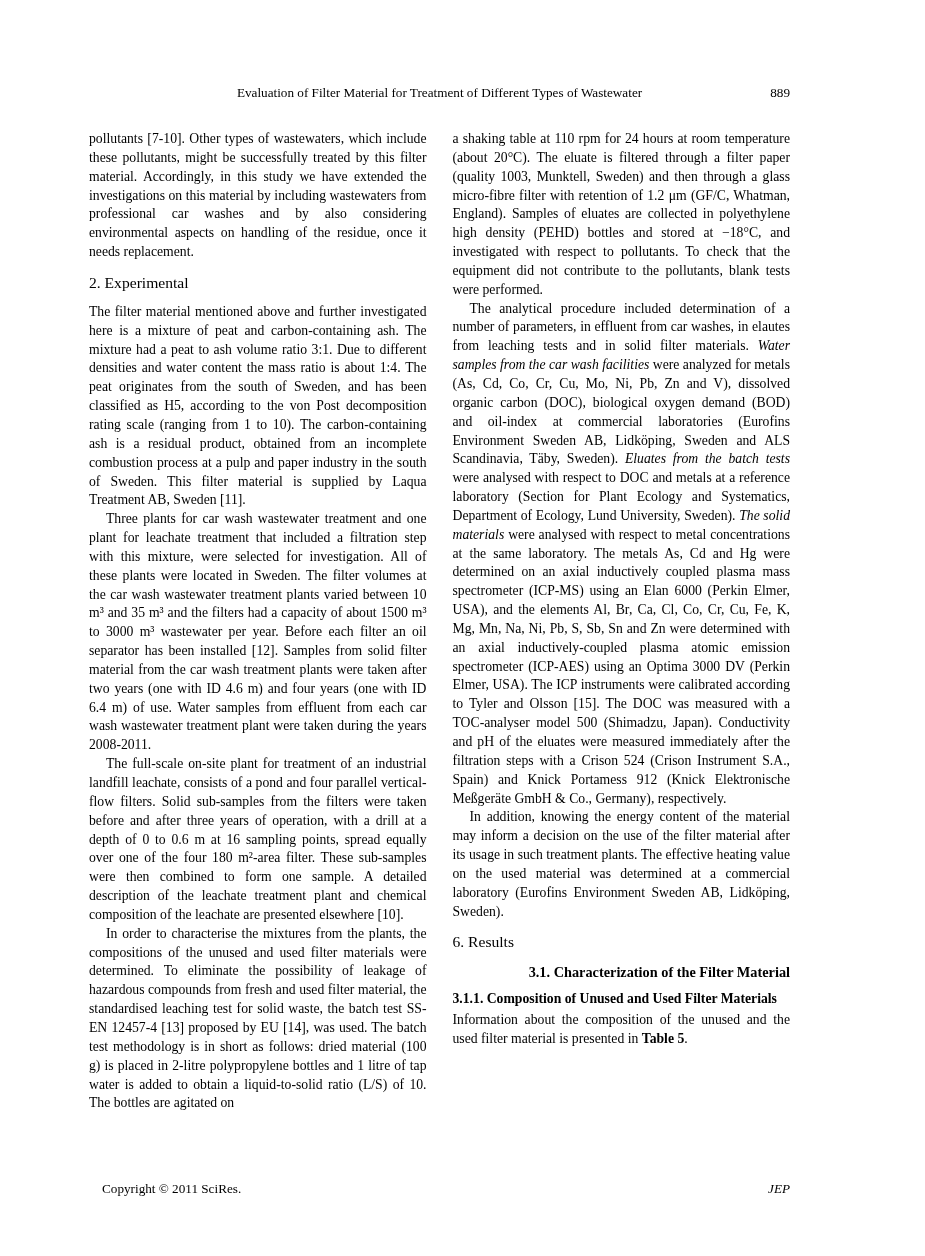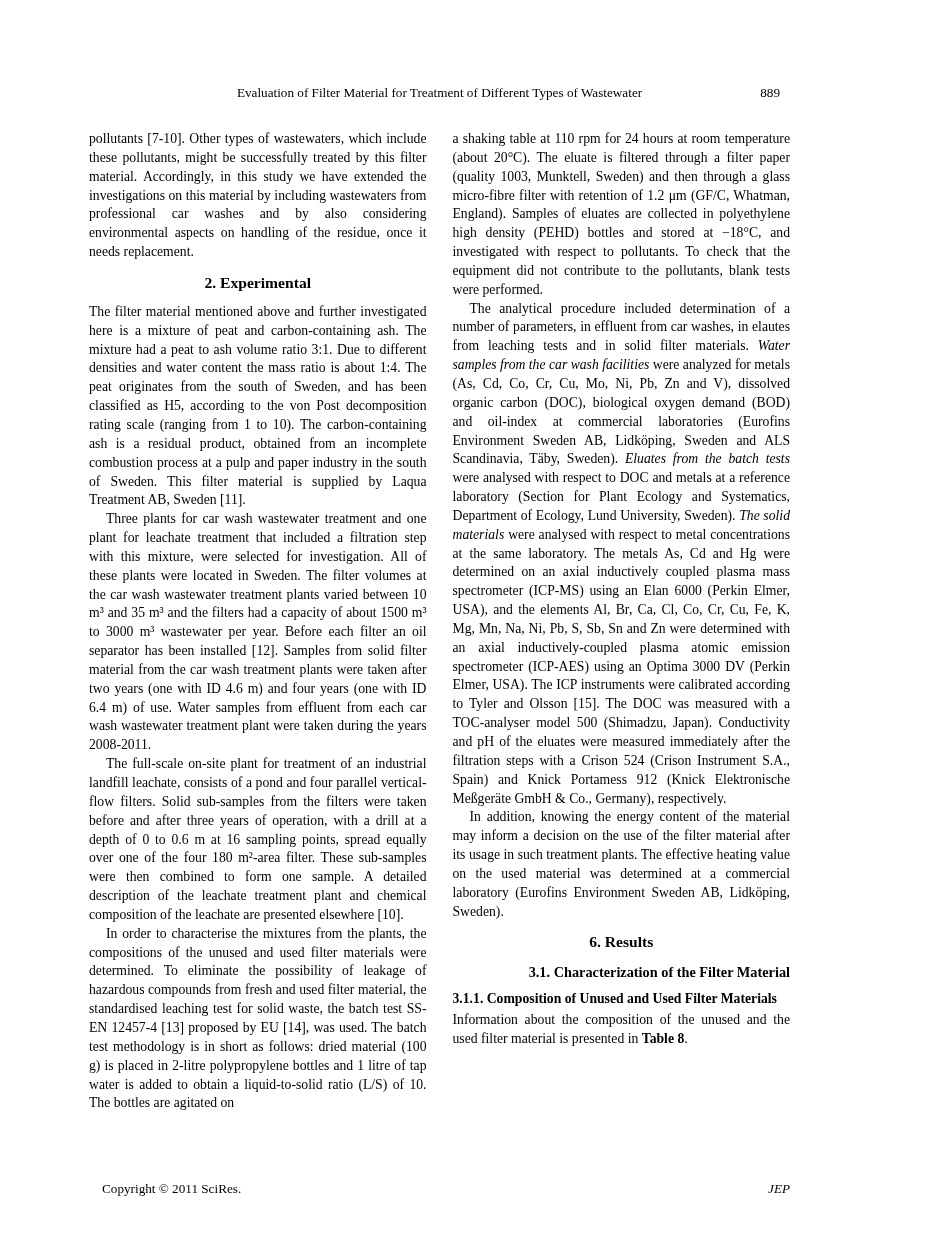--- a/index.html
+++ b/index.html
@@ -20,21 +20,21 @@
   }
   .page-header {
     position: relative;
     font-size: 13.2px;
     line-height: 16px;
     margin-bottom: 29px;
     text-align: center;
   }
   .page-header .page-number {
     position: absolute;
-    right: 10px;
+    right: 0;
     top: 0;
   }
   .columns {
     display: flex;
     gap: 26px;
   }
   .col {
     width: 363px;
     font-size: 13.7px;
     line-height: 18.85px;
@@ -43,23 +43,23 @@
   .col p {
     margin: 0;
     text-indent: 17px;
   }
   .col p.noindent {
     text-indent: 0;
   }
   h2.section-heading {
     font-size: 15.6px;
     line-height: 20px;
-    font-weight: bold;
+    font-weight: normal;
     margin: 11px 0 10px 0;
-    text-align: center;
+    text-align: left;
     text-indent: 0;
   }
   h3.subsection-heading {
     font-size: 14.3px;
     line-height: 18px;
     font-weight: bold;
     margin: 11px 0 9px 0;
     text-align: right;
     text-indent: 0;
   }
@@ -114,21 +114,21 @@
       <p>In order to characterise the mixtures from the plants, the compositions of the unused and used filter materials were determined. To eliminate the possibility of leakage of hazardous compounds from fresh and used filter material, the standardised leaching test for solid waste, the batch test SS-EN 12457-4 [13] proposed by EU [14], was used. The batch test methodology is in short as follows: dried material (100 g) is placed in 2-litre polypropylene bottles and 1 litre of tap water is added to obtain a liquid-to-solid ratio (L/S) of 10. The bottles are agitated on</p>
     </section>
 
     <section class="col">
       <p class="noindent">a shaking table at 110 rpm for 24 hours at room temperature (about 20°C). The eluate is filtered through a filter paper (quality 1003, Munktell, Sweden) and then through a glass micro-fibre filter with retention of 1.2 μm (GF/C, Whatman, England). Samples of eluates are collected in polyethylene high density (PEHD) bottles and stored at −18°C, and investigated with respect to pollutants. To check that the equipment did not contribute to the pollutants, blank tests were performed.</p>
       <p><span>The analytical procedure included determination of a number of parameters, in effluent from car washes, in elautes from leaching tests and in solid filter materials. </span><em class="inline-em">Water samples from the car wash facilities</em><span> were analyzed for metals (As, Cd, Co, Cr, Cu, Mo, Ni, Pb, Zn and V), dissolved organic carbon (DOC), biological oxygen demand (BOD) and oil-index at commercial laboratories (Eurofins Environment Sweden AB, Lidköping, Sweden and ALS Scandinavia, Täby, Sweden). </span><em class="inline-em">Eluates from the batch tests</em><span> were analysed with respect to DOC and metals at a reference laboratory (Section for Plant Ecology and Systematics, Department of Ecology, Lund University, Sweden). </span><em class="inline-em">The solid materials</em><span> were analysed with respect to metal concentrations at the same laboratory. The metals As, Cd and Hg were determined on an axial inductively coupled plasma mass spectrometer (ICP-MS) using an Elan 6000 (Perkin Elmer, USA), and the elements Al, Br, Ca, Cl, Co, Cr, Cu, Fe, K, Mg, Mn, Na, Ni, Pb, S, Sb, Sn and Zn were determined with an axial inductively-coupled plasma atomic emission spectrometer (ICP-AES) using an Optima 3000 DV (Perkin Elmer, USA). The ICP instruments were calibrated according to Tyler and Olsson [15]. The DOC was measured with a TOC-analyser model 500 (Shimadzu, Japan). Conductivity and pH of the eluates were measured immediately after the filtration steps with a Crison 524 (Crison Instrument S.A., Spain) and Knick Portamess 912 (Knick Elektronische Meßgeräte GmbH &amp; Co., Germany), respectively.</span></p>
       <p>In addition, knowing the energy content of the material may inform a decision on the use of the filter material after its usage in such treatment plants. The effective heating value on the used material was determined at a commercial laboratory (Eurofins Environment Sweden AB, Lidköping, Sweden).</p>
       <h2 class="section-heading">6. Results</h2>
       <h3 class="subsection-heading">3.1. Characterization of the Filter Material</h3>
       <h4 class="subsubsection-heading">3.1.1. Composition of Unused and Used Filter Materials</h4>
-      <p class="noindent"><span>Information about the composition of the unused and the used filter material is presented in </span><strong class="inline-strong">Table 8</strong><span>.</span></p>
+      <p class="noindent"><span>Information about the composition of the unused and the used filter material is presented in </span><strong class="inline-strong">Table 5</strong><span>.</span></p>
     </section>
 
   </div>
 
   <div class="page-footer">
     <span class="copyright">Copyright © 2011 SciRes.</span>
     <span class="journal-abbrev">JEP</span>
   </div>
 
 </div>

